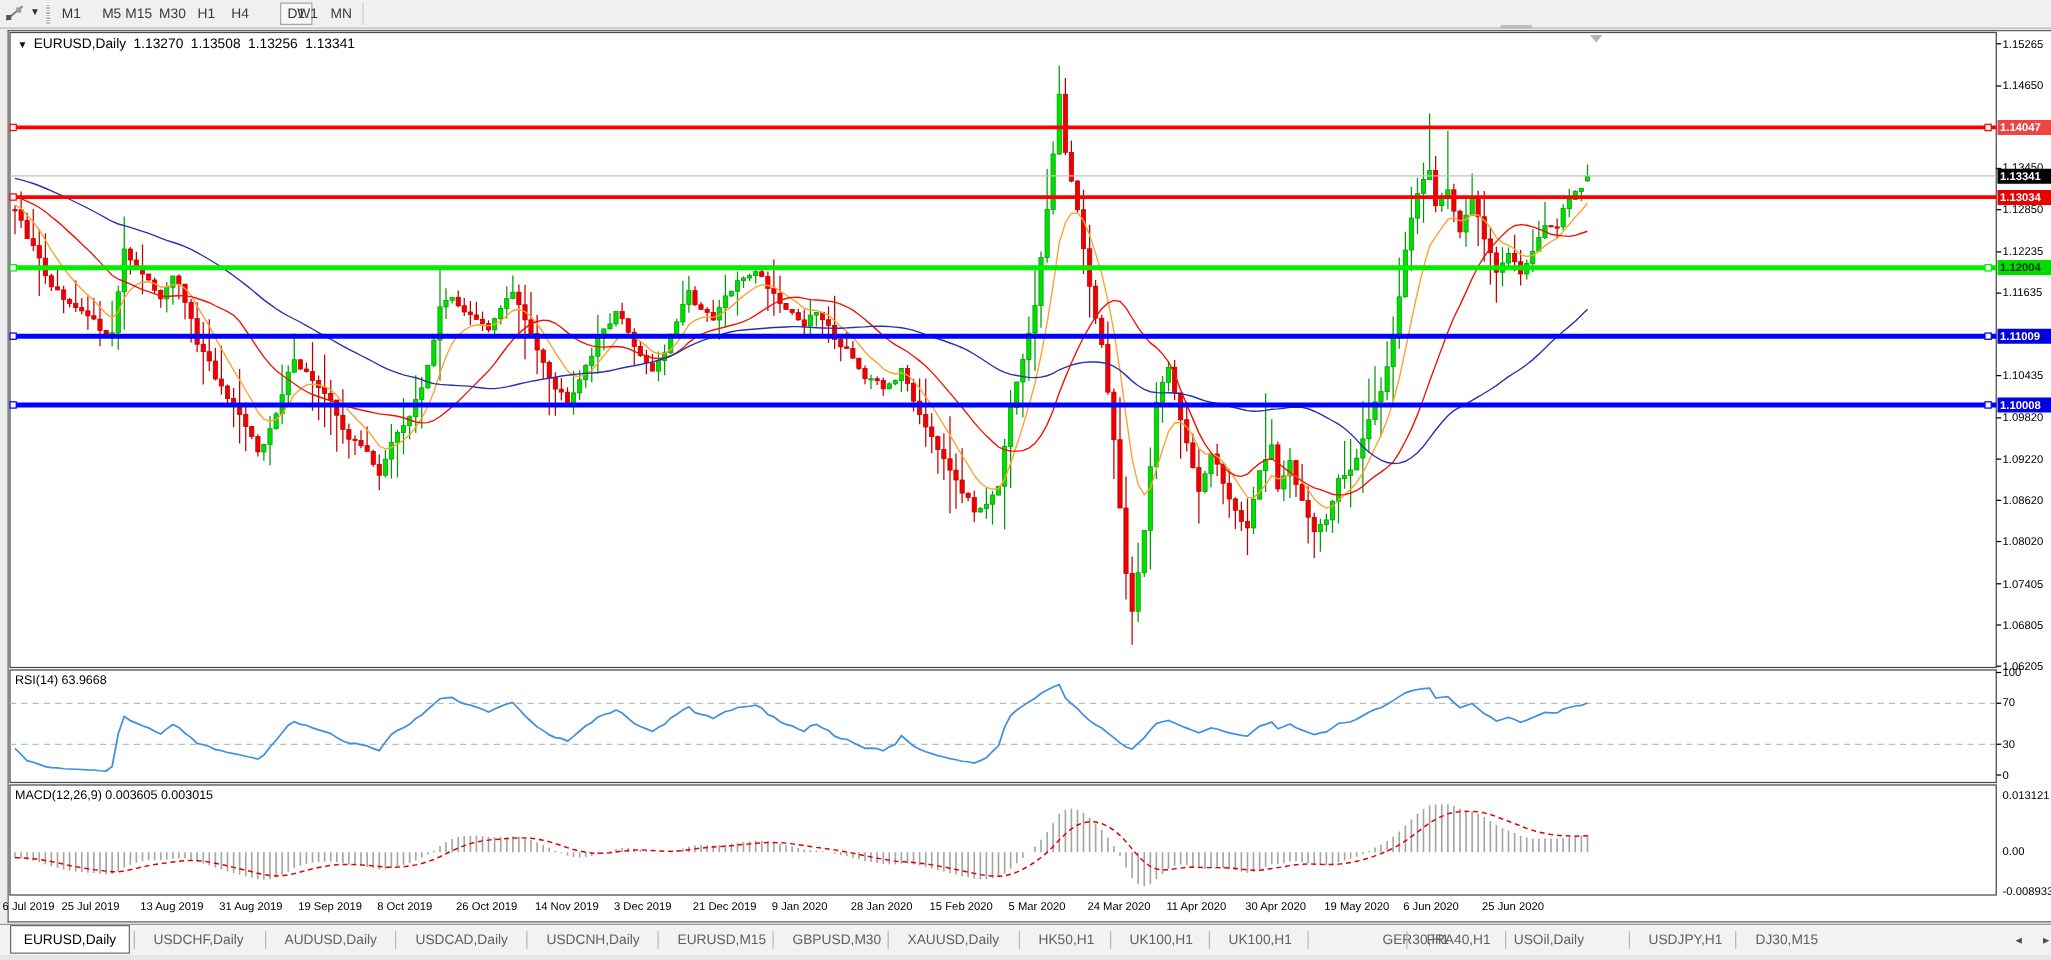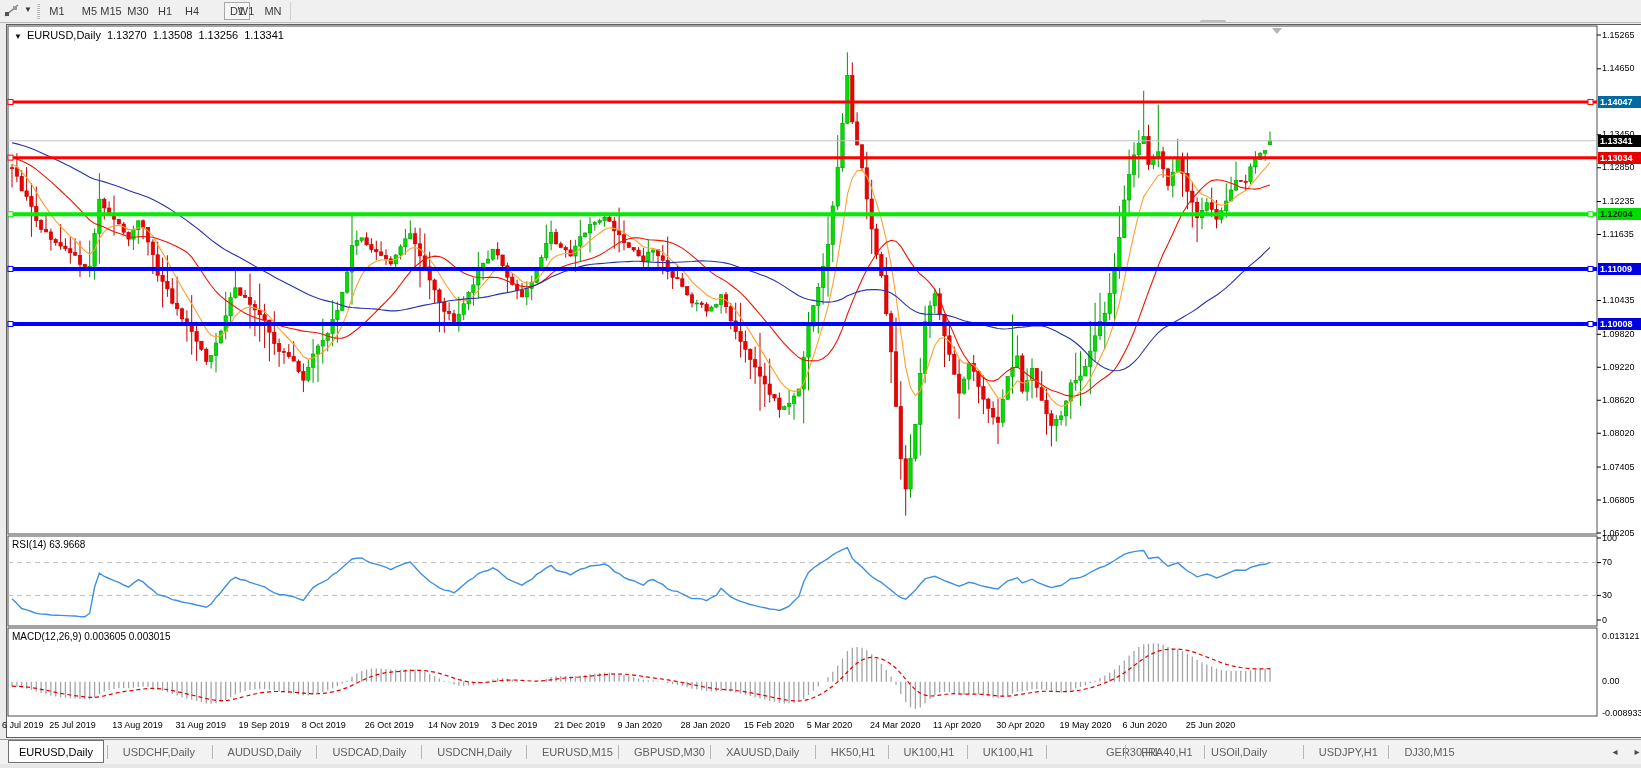--- a/index.html
+++ b/index.html
@@ -932,21 +932,21 @@
       <div class="axis-label" style="top: 461.54px;">1.07405</div>
       <div class="axis-label" style="top: 494.52px;">1.06805</div>
       <div class="axis-label" style="top: 527.5px;">1.06205</div>
       <div class="axis-label" style="top: 532.5px;">100</div>
       <div class="axis-label" style="top: 557.1px;">70</div>
       <div class="axis-label" style="top: 589.9px;">30</div>
       <div class="axis-label" style="top: 614.5px;">0</div>
       <div class="axis-label" style="top: 630.5px;">0.013121</div>
       <div class="axis-label" style="top: 676.311px;">0.00</div>
       <div class="axis-label" style="top: 707.5px;">-0.008933</div>
-      <div class="badge" style="top: 95.9497px; background: #0369a1; color: rgb(255, 255, 255);">1.14047</div>
+      <div class="badge" style="top: 95.9497px; background: #ef4444; color: rgb(255, 255, 255);">1.14047</div>
       <div class="badge" style="top: 151.631px; background: rgb(232, 0, 0); color: rgb(255, 255, 255);">1.13034</div>
       <div class="badge" style="top: 208.247px; background: rgb(0, 221, 0); color: rgb(0, 51, 0);">1.12004</div>
       <div class="badge" style="top: 262.939px; background: rgb(0, 0, 224); color: rgb(255, 255, 255);">1.11009</div>
       <div class="badge" style="top: 317.961px; background: rgb(0, 0, 224); color: rgb(255, 255, 255);">1.10008</div>
       <div class="badge" style="top: 134.756px; background: rgb(0, 0, 0); color: rgb(255, 255, 255);">1.13341</div>
       <div class="date-label" style="left: 2px;">6 Jul 2019</div>
       <div class="date-label" style="left: 49.141px;">25 Jul 2019</div>
       <div class="date-label" style="left: 112.282px;">13 Aug 2019</div>
       <div class="date-label" style="left: 175.423px;">31 Aug 2019</div>
       <div class="date-label" style="left: 238.564px;">19 Sep 2019</div>

